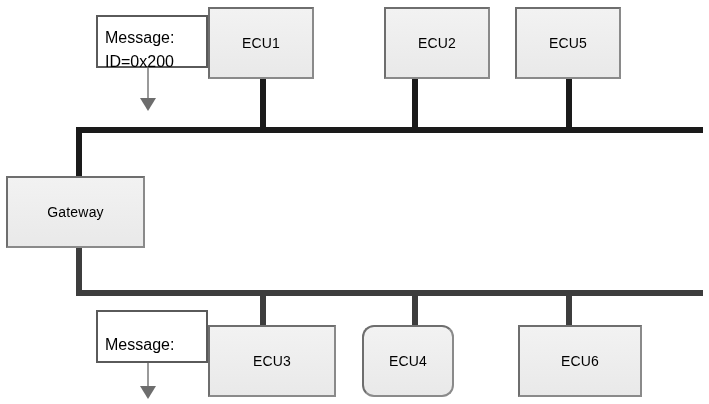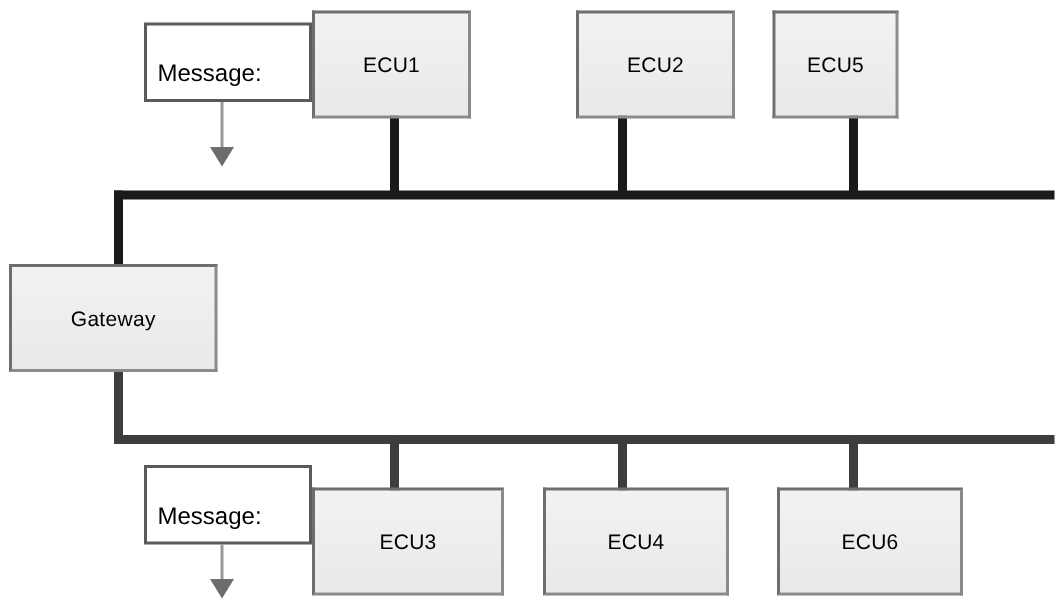--- a/index.html
+++ b/index.html
@@ -133,42 +133,43 @@
   <div class="stub stub-gray" style="left:566px; top:293px; height:34px;"></div>
 
   <div class="node ecu" style="left:208px; top:7px; width:106px; height:72px;">
     <span class="node-label">ECU1</span>
   </div>
 
   <div class="node ecu" style="left:360px; top:7px; width:106px; height:72px;margin-left:24px;">
     <span class="node-label">ECU2</span>
   </div>
 
-  <div class="node ecu" style="left:515px; top:7px; width:84px; height:72px;">
+  <div class="node ecu" style="left:515px; top:7px; width:106px; height:72px;">
     <span class="node-label">ECU5</span>
   </div>
 
   <div class="node ecu" style="left:208px; top:325px; width:128px; height:72px;">
     <span class="node-label">ECU3</span>
   </div>
 
-  <div class="node ecu" style="left:362px; top:325px; width:124px; height:72px;">
+  <div class="node ecu" style="left:362px; top:325px; width:92px; height:72px;border-radius:12px;">
     <span class="node-label">ECU4</span>
   </div>
 
   <div class="node ecu" style="left:518px; top:325px; width:124px; height:72px;">
     <span class="node-label">ECU6</span>
   </div>
 
   <div class="node gateway" style="left:6px; top:176px; width:139px; height:72px;">
     <span class="node-label">Gateway</span>
   </div>
 
   <div class="msgbox" style="left:96px; top:15px; width:112px; height:53px;">
     <span class="msg-line">Message:</span>
+    <span class="msg-line">ID=0x200</span>
   </div>
   <div class="arrow-shaft" style="left:147px; top:68px; height:32px;"></div>
   <div class="arrow-head" style="left:140px; top:98px;"></div>
 
   <div class="msgbox" style="left:96px; top:310px; width:112px; height:53px;">
     <span class="msg-line">Message:</span>
   </div>
   <div class="arrow-shaft" style="left:147px; top:363px; height:25px;"></div>
   <div class="arrow-head" style="left:140px; top:386px;"></div>
 

